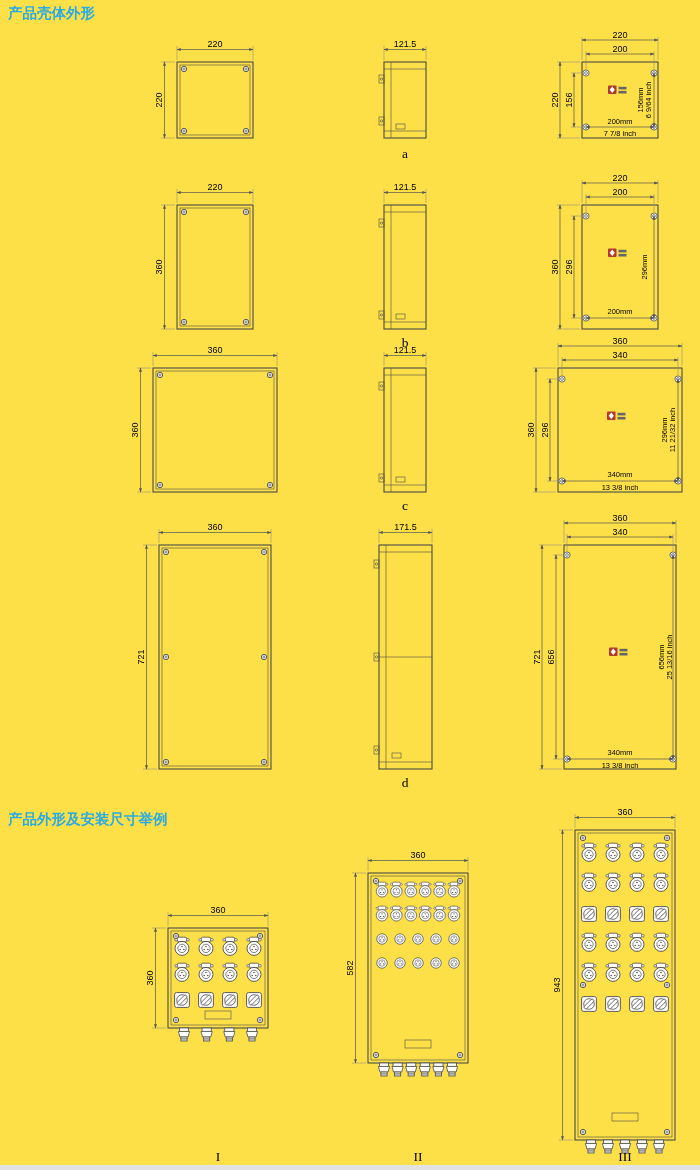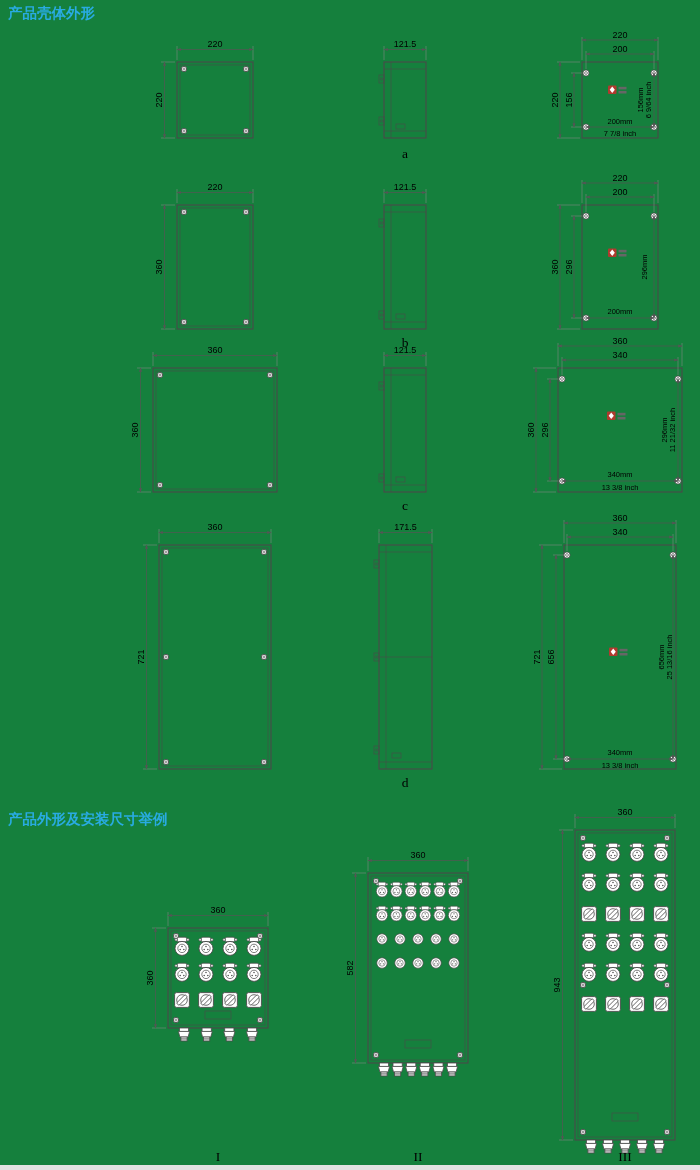--- a/index.html
+++ b/index.html
@@ -1,16 +1,16 @@
 <!DOCTYPE html>
 <html><head>
 <meta charset="utf-8">
 <style>
   html,body{margin:0;padding:0;background:#fff;}
-  .stage{position:relative;width:700px;height:1170px;background:#15803d;overflow:hidden;
+  .stage{position:relative;width:700px;height:1170px;background:#fde047;overflow:hidden;
          font-family:"Liberation Sans","DejaVu Sans",sans-serif;}
   svg{display:block;}
   .ln{fill:none;stroke:#4a4a4a;stroke-width:1.1;}
   .ln2{fill:none;stroke:#4a4a4a;stroke-width:0.6;}
   .dim{fill:none;stroke:#555;stroke-width:0.7;}
   .ext{fill:none;stroke:#8a8a8a;stroke-width:0.55;}
   text{font-family:"Liberation Sans","DejaVu Sans",sans-serif;}
   .t9{font-size:9px;text-anchor:middle;}
   .t8{font-size:7.5px;text-anchor:middle;}
   .lab{font-family:"Liberation Serif","DejaVu Serif",serif;font-size:13.5px;text-anchor:middle;}

